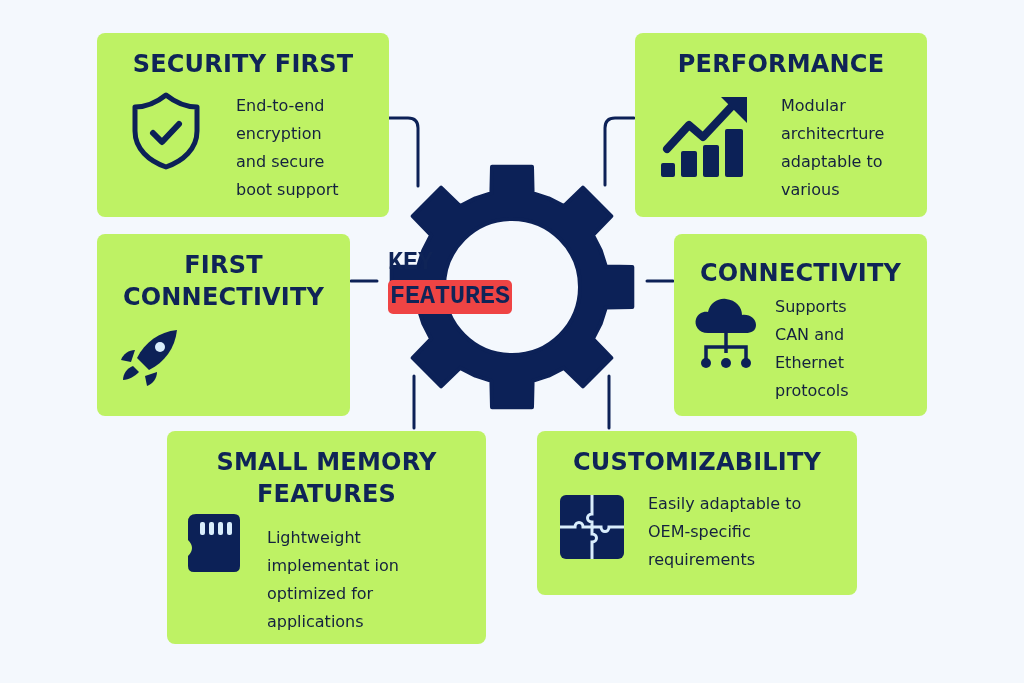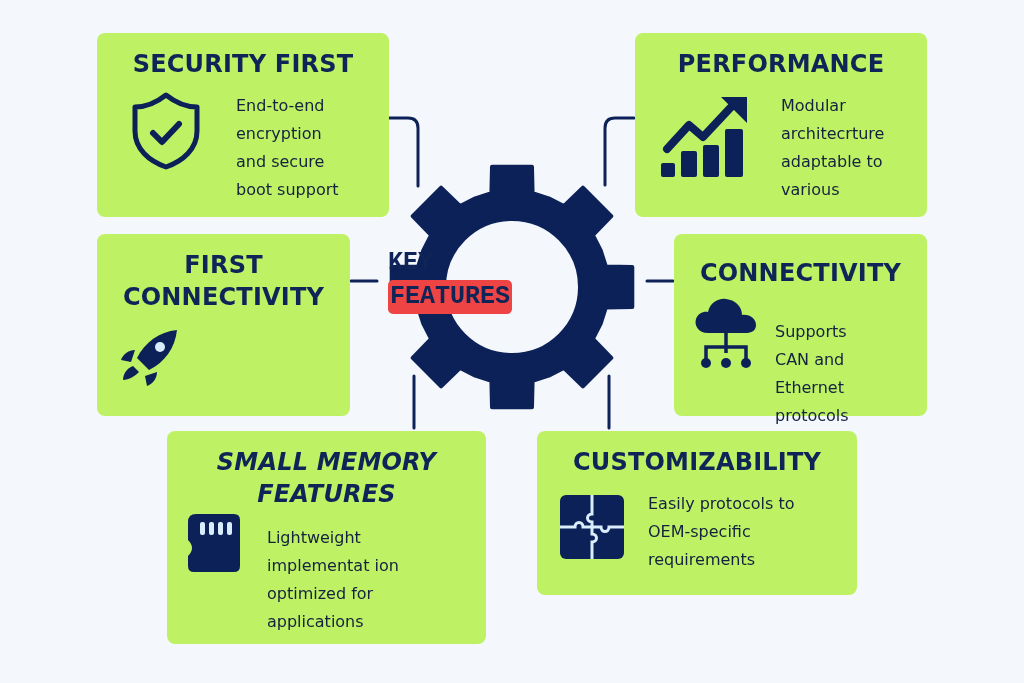--- a/index.html
+++ b/index.html
@@ -108,28 +108,28 @@
   <div class="card-title" style="top:15px;margin-top:8px;">CONNECTIVITY</div>
   <div class="icon" style="left:20px;top:63px;">
     <svg width="64" height="72" viewBox="0 0 64 72">
       <path d="M14 36 C4 36 0 28 2 22 C4 16 10 14 14 15 C16 6 24 1 32 2 C42 3 48 10 48 18 C56 17 62 22 62 28 C62 34 57 36 52 36 Z" fill="#0c2157"></path>
       <path d="M32 36 V56 M12 66 V50 H52 V66" fill="none" stroke="#0c2157" stroke-width="3.5"></path>
       <circle cx="12" cy="66" r="5" fill="#0c2157"></circle>
       <circle cx="32" cy="66" r="5" fill="#0c2157"></circle>
       <circle cx="52" cy="66" r="5" fill="#0c2157"></circle>
     </svg>
   </div>
-  <div class="card-desc" style="left:101px;top:59px;margin-top:25px;">Supports
+  <div class="card-desc" style="left:101px;top:59px;">Supports
 CAN and
 Ethernet
 protocols</div>
 </div>
 
 <div class="card" style="left:167px;top:431px;width:319px;height:213px;">
-  <div class="card-title" style="top:15px;font-style:italic;">
+  <div class="card-title" style="top:15px;">
     <div>SMALL MEMORY</div>
     <div>FEATURES</div>
   </div>
   <div class="icon" style="left:19px;top:81px;">
     <svg width="56" height="62" viewBox="0 0 56 62">
       <path d="M10 2 H48 Q54 2 54 8 V54 Q54 60 48 60 H8 Q2 60 2 54 V44 Q6 40 6 36 Q6 32 2 28 V10 Q2 2 10 2 Z" fill="#0c2157"></path>
       <rect x="14" y="10" width="5" height="13" rx="2" fill="#d9edfc"></rect>
       <rect x="23" y="10" width="5" height="13" rx="2" fill="#d9edfc"></rect>
       <rect x="32" y="10" width="5" height="13" rx="2" fill="#d9edfc"></rect>
       <rect x="41" y="10" width="5" height="13" rx="2" fill="#d9edfc"></rect>
@@ -144,16 +144,16 @@
 <div class="card" style="left:537px;top:431px;width:320px;height:164px;">
   <div class="card-title" style="top:15px;">CUSTOMIZABILITY</div>
   <div class="icon" style="left:22px;top:63px;">
     <svg width="66" height="66" viewBox="0 0 66 66">
       <rect x="1" y="1" width="64" height="64" rx="6" fill="#0c2157"></rect>
       <path d="M33 1 V20 C27 20 27 28 33 28 V33 H24 C24 27 16 27 16 33 H1" fill="none" stroke="#d9edfc" stroke-width="3"></path>
       <path d="M33 33 V40 C39 40 39 48 33 48 V65" fill="none" stroke="#d9edfc" stroke-width="3"></path>
       <path d="M33 33 H42 C42 39 50 39 50 33 H65" fill="none" stroke="#d9edfc" stroke-width="3"></path>
     </svg>
   </div>
-  <div class="card-desc" style="left:111px;top:59px;">Easily protocols to
+  <div class="card-desc" style="left:111px;top:59px;">Easily adaptable to
 OEM-specific
 requirements</div>
 </div>
 
 </body></html>

